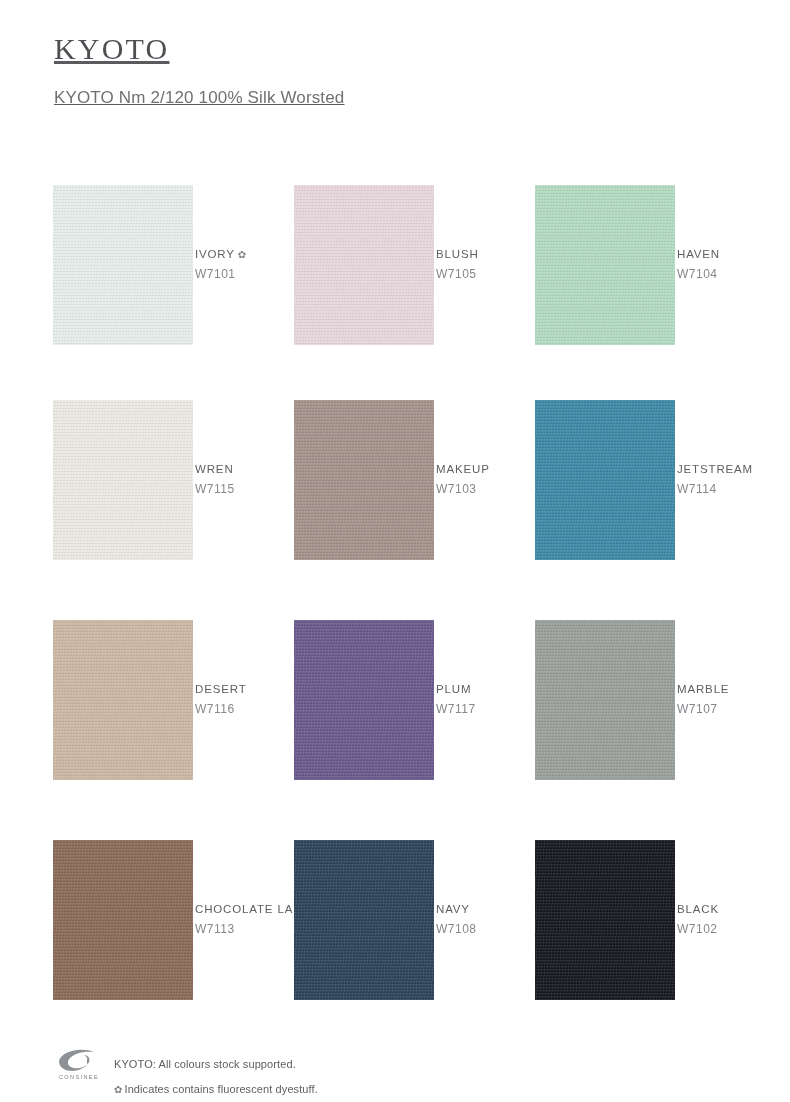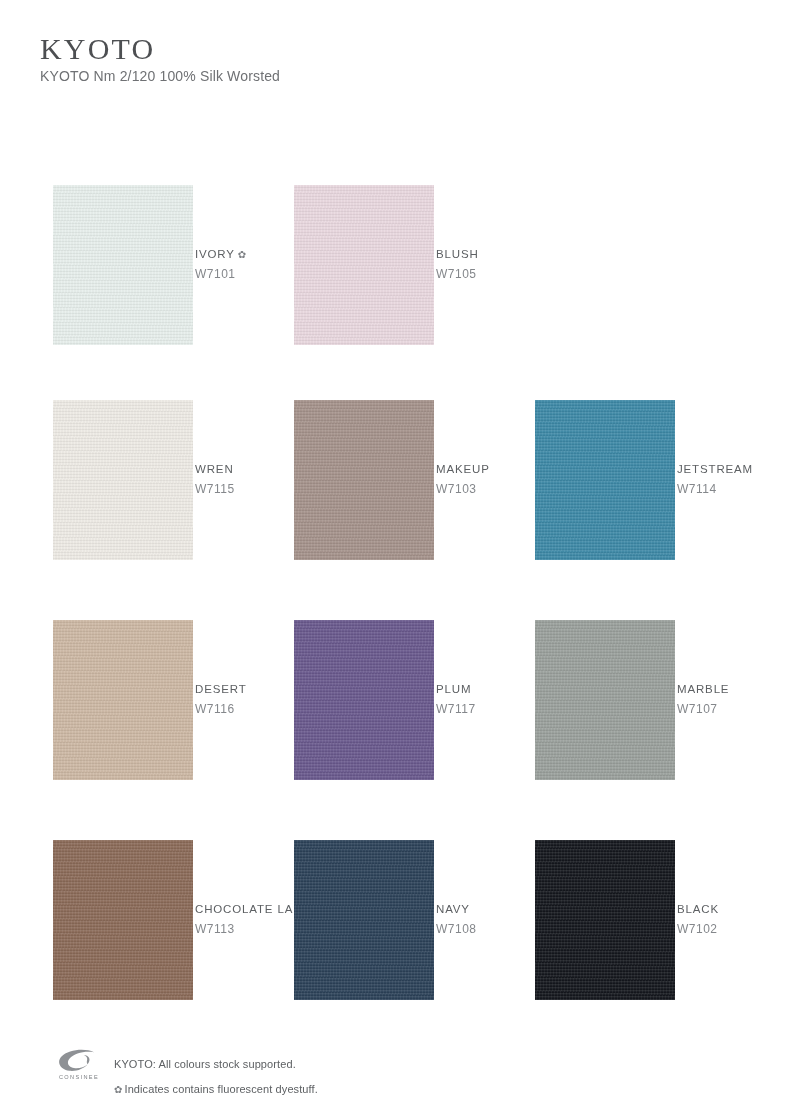--- a/index.html
+++ b/index.html
@@ -12,38 +12,39 @@
     height: 1102px;
     font-family: "Liberation Sans", sans-serif;
     color: #595b5e;
     position: relative;
     overflow: hidden;
   }
 
   
   #header {
     position: absolute;
-    left: 40px;
+    left: 54px;
     top: 34px;
+    text-decoration: underline;
   }
   #page-title {
     font-family: "Liberation Serif", serif;
     font-size: 30px;
     letter-spacing: 2.2px;
     font-weight: 400;
     color: #4d4f52;
     line-height: 1;
     margin: 0;
     padding: 0;
   }
   #page-subtitle {
-    font-size: 14px;
+    font-size: 17px;
     color: #6f7174;
     letter-spacing: 0.15px;
-    margin-top: 4px;
+    margin-top: 24px;
     font-weight: 400;
   }
 
   
   #swatch-grid {
     position: absolute;
     left: 0;
     top: 128px;
     width: 790px;
     height: 908px;
@@ -228,20 +229,27 @@
     <div class="swatch-cell r3">
       <div class="swatch-chip" style="background-color: rgb(44, 66, 89);"></div>
       <div class="swatch-label">
         <div class="swatch-name"><span>NAVY</span><span class="fluor-mark"></span></div>
         <div class="swatch-code">W7108</div>
       </div>
     </div>
   </div>
 
   <div class="swatch-column col-2">
+    <div class="swatch-cell r0">
+      <div class="swatch-chip" style="background-color: rgb(179, 220, 193);"></div>
+      <div class="swatch-label">
+        <div class="swatch-name"><span>HAVEN</span><span class="fluor-mark"></span></div>
+        <div class="swatch-code">W7104</div>
+      </div>
+    </div>
     <div class="swatch-cell r1">
       <div class="swatch-chip" style="background-color: rgb(61, 137, 167);"></div>
       <div class="swatch-label">
         <div class="swatch-name"><span>JETSTREAM</span><span class="fluor-mark"></span></div>
         <div class="swatch-code">W7114</div>
       </div>
     </div>
     <div class="swatch-cell r2">
       <div class="swatch-chip" style="background-color: rgb(154, 160, 156);"></div>
       <div class="swatch-label">

